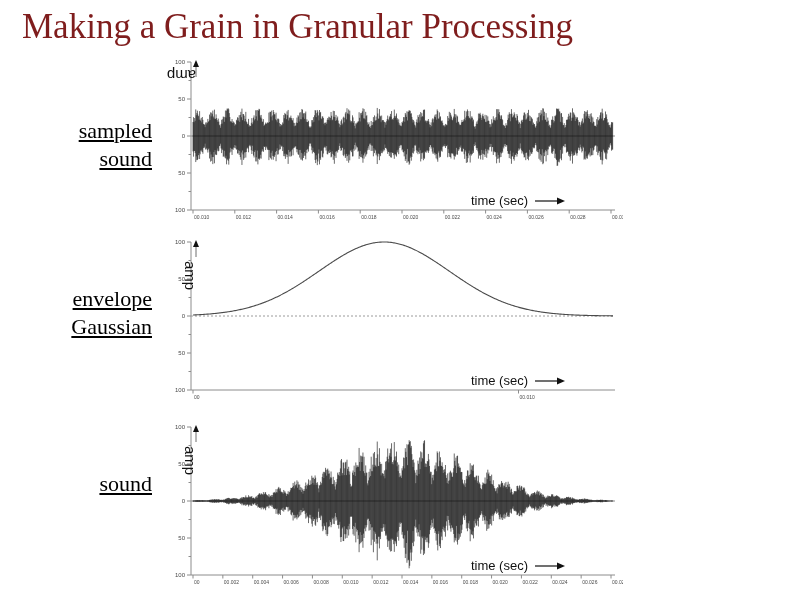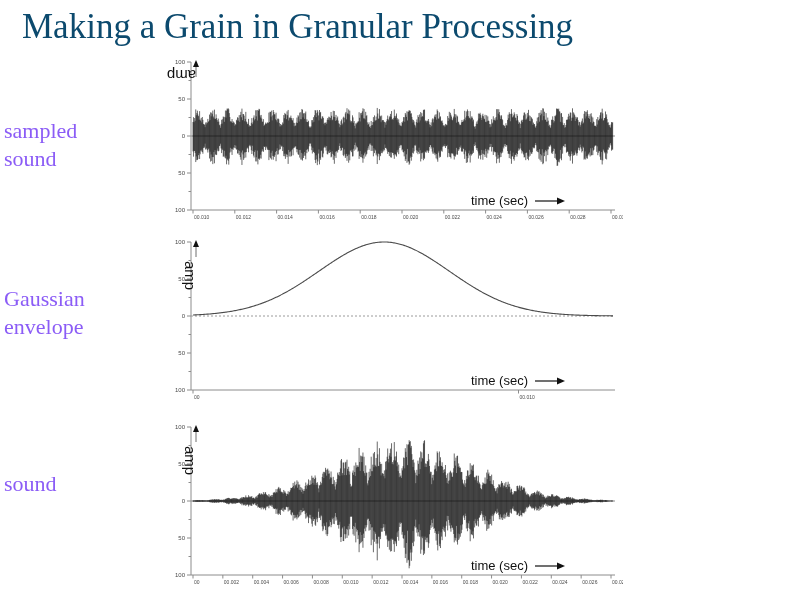--- a/index.html
+++ b/index.html
@@ -24,34 +24,35 @@
 
   
   #slide-title {
     position: absolute;
     left: 22px;
     top: 6px;
     width: 750px;
     font-family: "Liberation Serif", serif;
     font-size: 35px;
     line-height: 42px;
-    color: #0c4a6e;
+    color: #7f1d1d;
     white-space: nowrap;
     letter-spacing: 0px;
   }
 
   
   .row-label {
     position: absolute;
     width: 148px;
-    text-align: left;
-    color: #8b5cf6;
+    text-align: right;
+    color: #000000;
     font-family: "Liberation Serif", serif;
     font-size: 22px;
     line-height: 28px;
+    text-decoration: underline;
   }
   #label-sampled   { left: 4px; top: 117px; }
   #label-gaussian  { left: 4px; top: 285px; }
   #label-grain     { left: 4px; top: 470px; }
 
   
   .plot {
     position: absolute;
   }
   #plot-sampled  { left: 163px; top: 55px;  width: 460px; height: 175px; }
@@ -157,22 +158,22 @@
       </g>
       <g>
         <text class="time-label" x="365" y="150" text-anchor="end">time (sec)</text>
         <line x1="372" y1="146" x2="398" y2="146" stroke="#111" stroke-width="1.2"></line>
         <polygon points="402,146 394,142.5 394,149.5" fill="#111"></polygon>
       </g>
     </svg>
   </div>
 
   <div class="row-label" id="label-gaussian">
+    <div>envelope</div>
     <div>Gaussian</div>
-    <div>envelope</div>
   </div>
 
   <div class="plot" id="plot-gaussian">
     <svg width="460" height="175" viewBox="0 0 460 175" xmlns="http://www.w3.org/2000/svg">
       <g id="gauss-axes">
           <line x1="28" y1="7" x2="28" y2="155" class="axis-line"></line>
           <line x1="28" y1="155" x2="452" y2="155" class="axis-line"></line>
           <line x1="24" y1="7" x2="28" y2="7" class="tick"></line>
           <line x1="24" y1="44" x2="28" y2="44" class="tick"></line>
           <line x1="24" y1="81" x2="28" y2="81" class="tick"></line>

